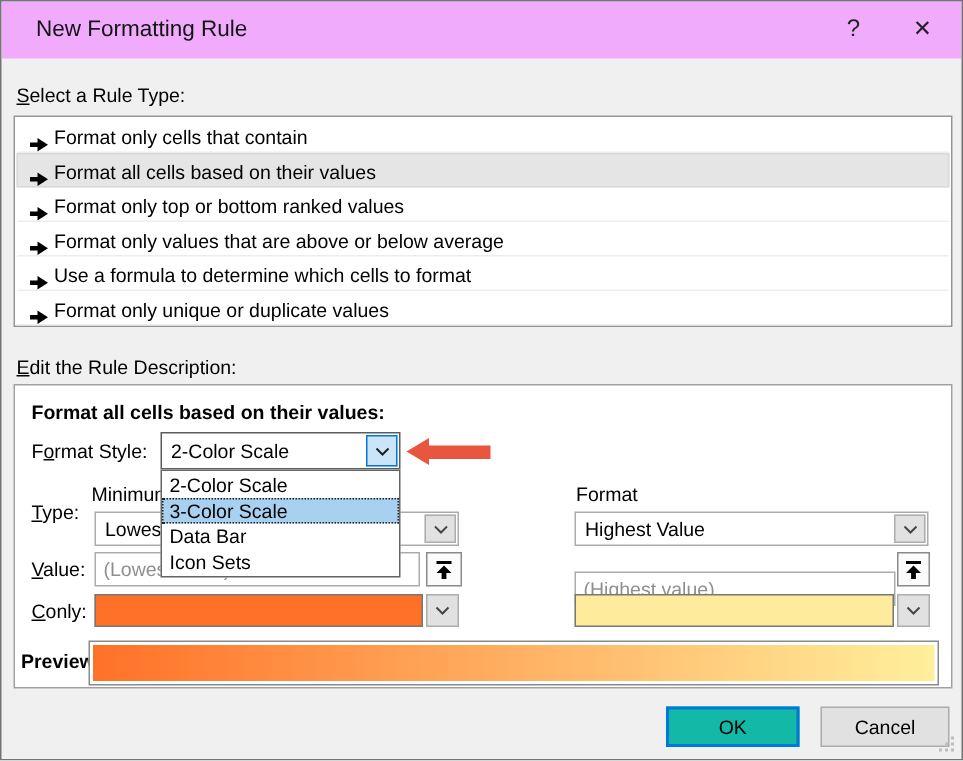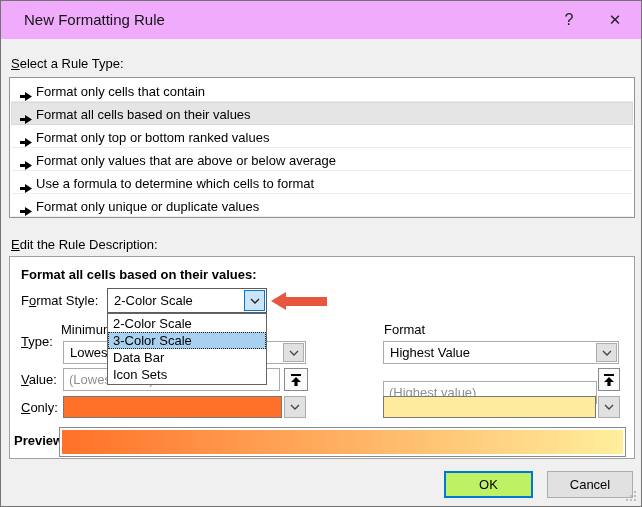--- a/index.html
+++ b/index.html
@@ -49,21 +49,21 @@
   .preview-box{position:absolute;left:58px;top:426px;width:567px;height:30px;background:#fff;border:1px solid #8a8a8a;padding:2px;}
   .preview-grad{width:100%;height:100%;}
 
   
   .arrow{position:absolute;left:270px;top:291px;width:58px;height:19px;z-index:30;}
   .arrow-head{position:absolute;left:0;top:0;width:0;height:0;border-top:9px solid transparent;border-bottom:9px solid transparent;border-right:15px solid #e8563f;}
   .arrow-shaft{position:absolute;left:14px;top:5px;width:42px;height:9px;background:#e8563f;}
 
   
   .btn{position:absolute;height:27px;text-align:center;line-height:24px;font-size:13px;}
-  .btn-ok{left:443px;top:470px;width:89px;background:#bef264;border:2px solid #0078d7;}
+  .btn-ok{left:443px;top:470px;width:89px;background:#14b8a6;border:2px solid #0078d7;}
   .btn-cancel{left:546px;top:470px;width:86px;background:#e1e1e1;border:1px solid #adadad;line-height:25px;}
 
   .grip{position:absolute;right:13px;bottom:5px;width:2px;height:2px;background:#bdbdbd;
         box-shadow:4px 0 #bdbdbd,8px 0 #bdbdbd,4px -4px #bdbdbd,8px -4px #bdbdbd,8px -8px #bdbdbd;}
 </style>
 </head>
 <body>
 
 <div class="stage">
 <div class="dialog">

